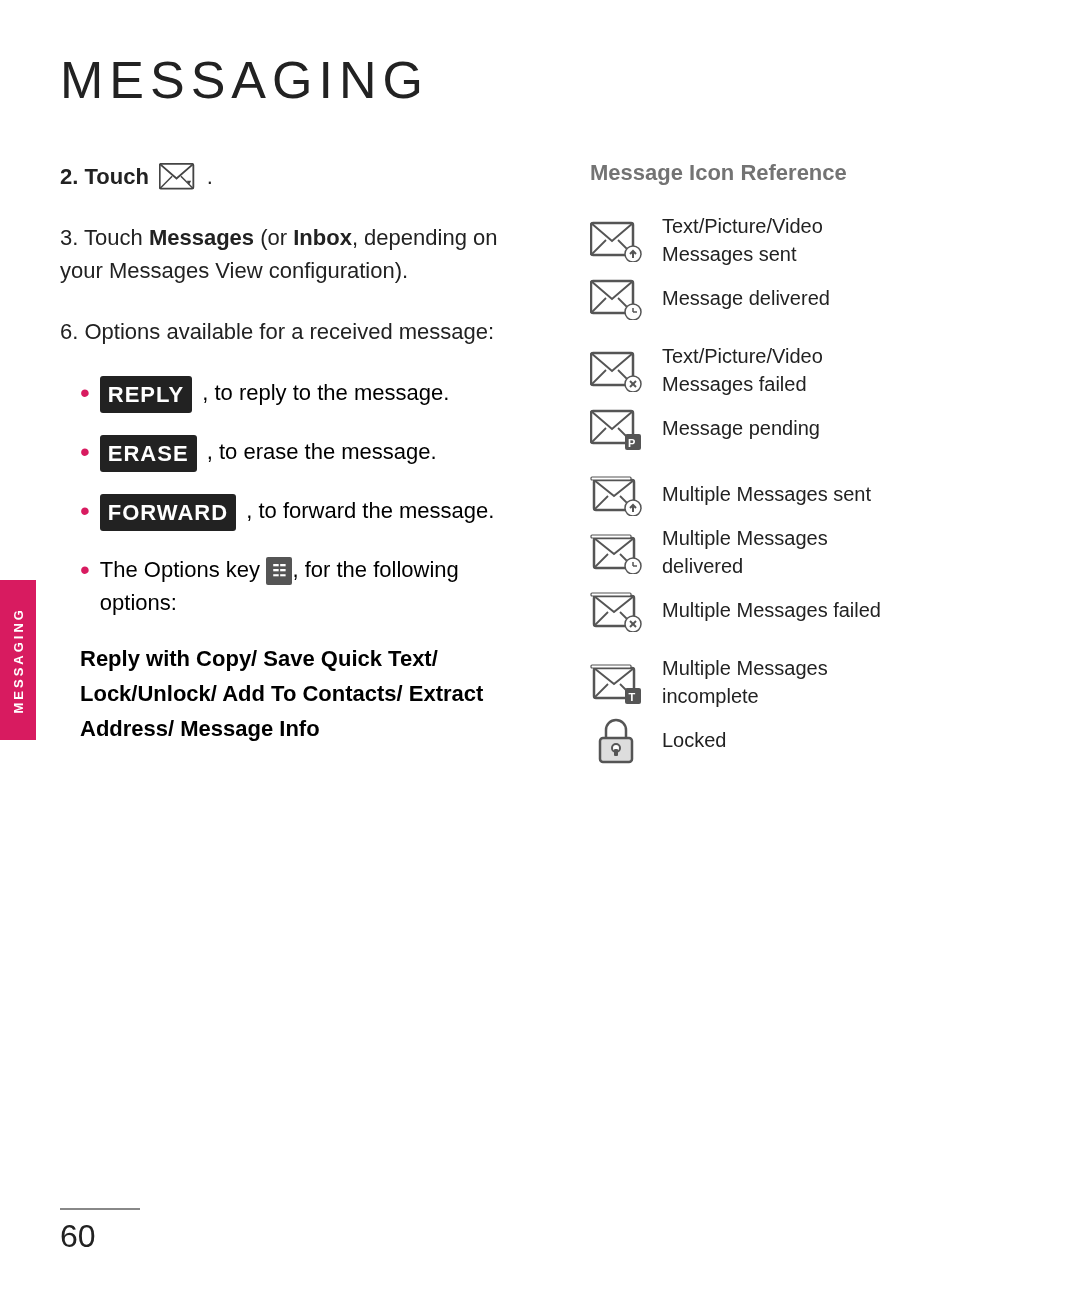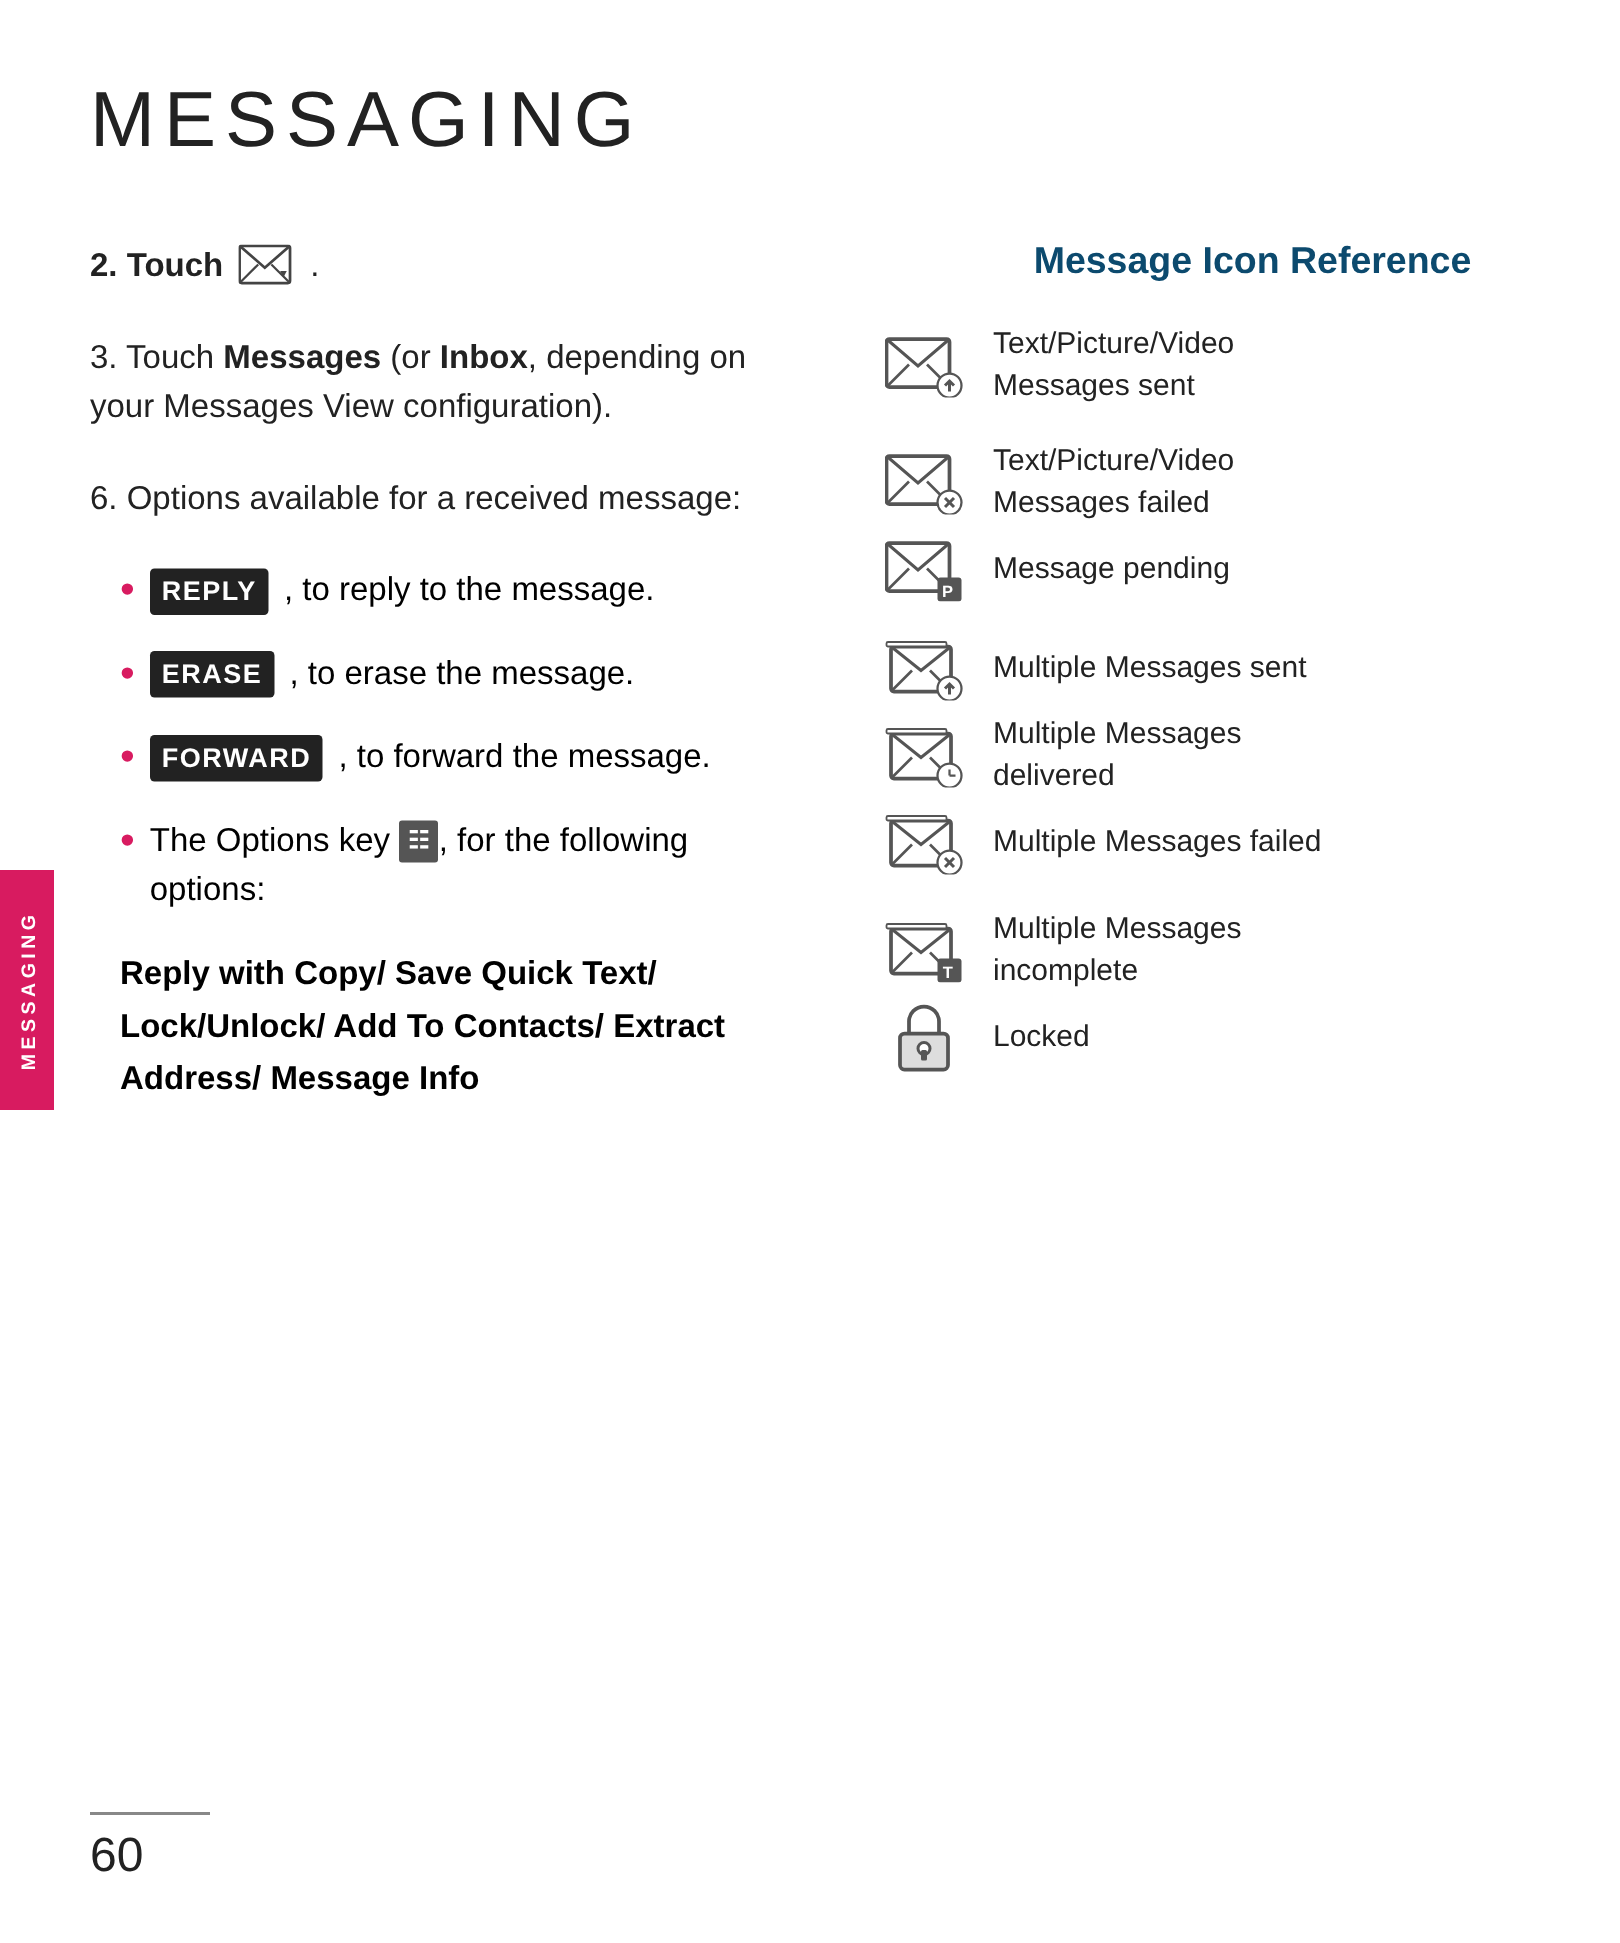--- a/index.html
+++ b/index.html
@@ -117,21 +117,21 @@
       color: #d81b60;
       font-size: 28px;
       line-height: 1.2;
       flex-shrink: 0;
     }
 
     .btn-label {
       display: inline-block;
       background: #222;
       color: #fff;
-      font-size: 18px;
+      font-size: 22px;
       font-weight: bold;
       padding: 2px 8px;
       border-radius: 3px;
       letter-spacing: 1px;
       vertical-align: middle;
       margin-right: 4px;
     }
 
     .options-key {
       display: inline-block;
@@ -152,25 +152,24 @@
       margin-left: 20px;
     }
 
     
     .right-col {
       width: 520px;
       padding-left: 30px;
     }
 
     .right-section-title {
-      font-size: 25px;
-      font-weight: bold;
-      color: #0c4a6e;
+      font-size: 22px;
+      font-weight: bold;
+      color: #737373;
       margin-bottom: 26px;
-      text-align: center;
     }
 
     .icon-ref-list {
       display: flex;
       flex-direction: column;
       gap: 0;
     }
 
     .icon-ref-row {
       display: flex;
@@ -303,20 +302,35 @@
                 <line x1="43" y1="37" x2="28" y2="22" stroke="#555" stroke-width="1.8"></line>
 
                 <circle cx="43" cy="36" r="8" fill="white" stroke="#555" stroke-width="1.5"></circle>
                 <line x1="43" y1="40" x2="43" y2="33" stroke="#555" stroke-width="2"></line>
                 <polyline points="40,36 43,33 46,36" stroke="#555" stroke-width="2" fill="none"></polyline>
               </svg>
             </div>
             <div class="icon-ref-text">Text/Picture/Video<br>Messages sent</div>
           </div>
 
+          <div class="icon-ref-row">
+            <div class="icon-ref-icon">
+              <svg viewBox="0 0 52 44" fill="none" xmlns="http://www.w3.org/2000/svg" width="52" height="44">
+                <rect x="1" y="5" width="42" height="32" rx="2" stroke="#555" stroke-width="2.5" fill="white"></rect>
+                <polyline points="1,5 22,23 43,5" stroke="#555" stroke-width="2" fill="none"></polyline>
+                <line x1="1" y1="37" x2="16" y2="22" stroke="#555" stroke-width="1.8"></line>
+                <line x1="43" y1="37" x2="28" y2="22" stroke="#555" stroke-width="1.8"></line>
+
+                <circle cx="43" cy="36" r="8" fill="white" stroke="#555" stroke-width="1.5"></circle>
+                <line x1="43" y1="32" x2="43" y2="36" stroke="#555" stroke-width="1.5"></line>
+                <line x1="43" y1="36" x2="47" y2="36" stroke="#555" stroke-width="1.5"></line>
+              </svg>
+            </div>
+            <div class="icon-ref-text">Message delivered</div>
+          </div>
 
           <div style="height:14px"></div>
 
           <div class="icon-ref-row">
             <div class="icon-ref-icon">
               <svg viewBox="0 0 52 44" fill="none" xmlns="http://www.w3.org/2000/svg" width="52" height="44">
                 <rect x="1" y="5" width="42" height="32" rx="2" stroke="#555" stroke-width="2.5" fill="white"></rect>
                 <polyline points="1,5 22,23 43,5" stroke="#555" stroke-width="2" fill="none"></polyline>
                 <line x1="1" y1="37" x2="16" y2="22" stroke="#555" stroke-width="1.8"></line>
                 <line x1="43" y1="37" x2="28" y2="22" stroke="#555" stroke-width="1.8"></line>

